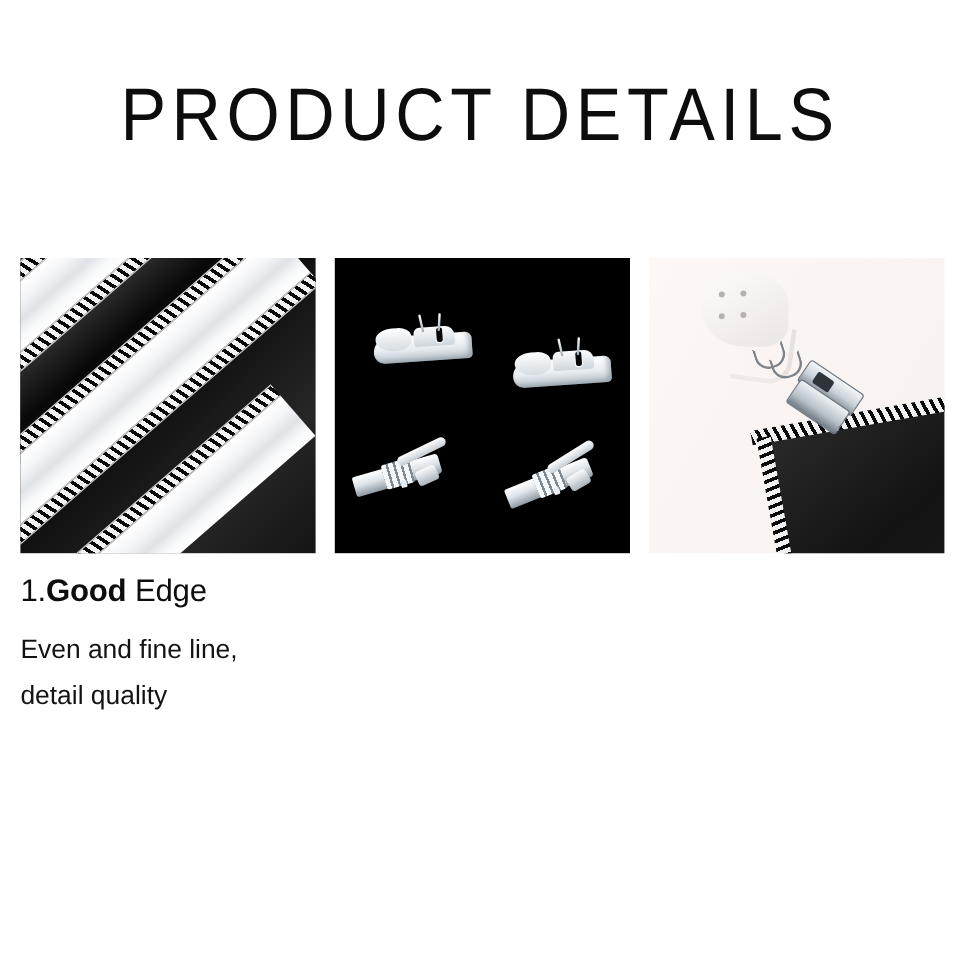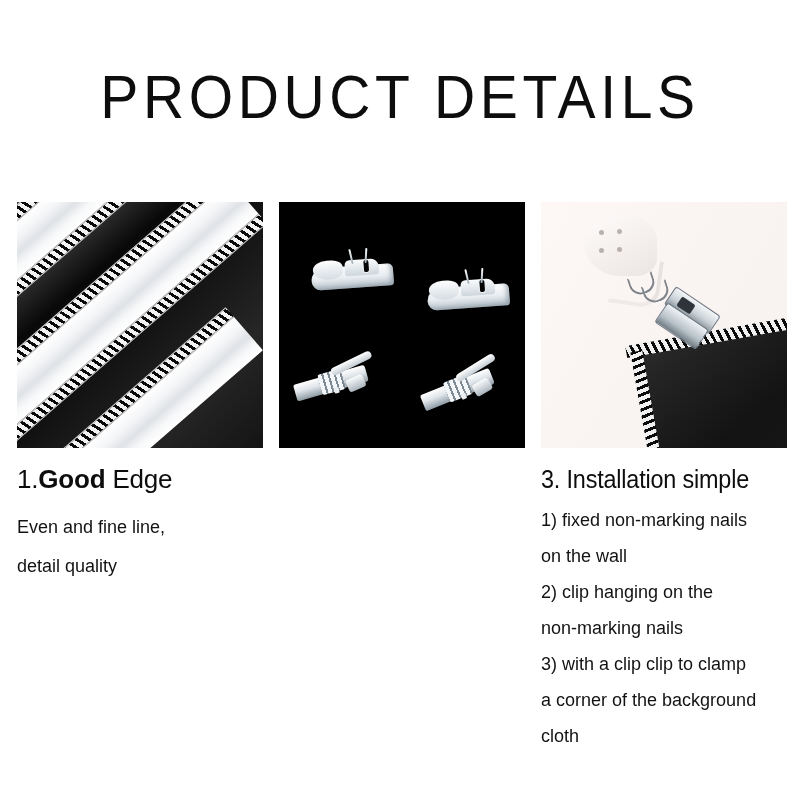--- a/index.html
+++ b/index.html
@@ -31,21 +31,21 @@
     letter-spacing: 5px;
     color: #0d0d0d;
     transform: scaleX(0.92);
     transform-origin: center top;
     white-space: nowrap;
   }
 
   
   .columns {
     position: absolute;
-    top: 202px;
+    top: 215px;
     left: 17px;
     width: 766px;
     display: flex;
     gap: 16px;
   }
   .column {
     width: 246px;
     flex: 0 0 246px;
   }
 
@@ -347,21 +347,21 @@
   .heading .hl-bold { font-weight: 700; }
   .heading.condensed {
     transform: scaleX(0.9);
     transform-origin: left center;
     white-space: nowrap;
   }
   .heading.two-line { line-height: 50px; }
 
   .body-text {
     margin-top: 12px;
-    font-size: 18px;
+    font-size: 22px;
     line-height: 39px;
     color: #131313;
     white-space: pre-line;
   }
   .body-text.steps {
     margin-top: 6px;
     line-height: 36px;
   }
 </style>
 </head>
@@ -458,25 +458,15 @@
         <div class="edge-left"></div>
       </div>
       <div class="metal-clip">
         <div class="plateA">
           <div class="slot"></div>
         </div>
         <div class="plateB"></div>
       </div>
     </div>
 
-    <div class="caption">
-      <div class="heading condensed">3. Installation simple</div>
-      <div class="body-text steps">1) fixed non-marking nails
- on the wall
-2) clip hanging on the
-non-marking nails
-3) with a clip clip to clamp
- a corner of the background
-cloth</div>
-    </div>
   </div>
 
 </div>
 
 </body></html>

